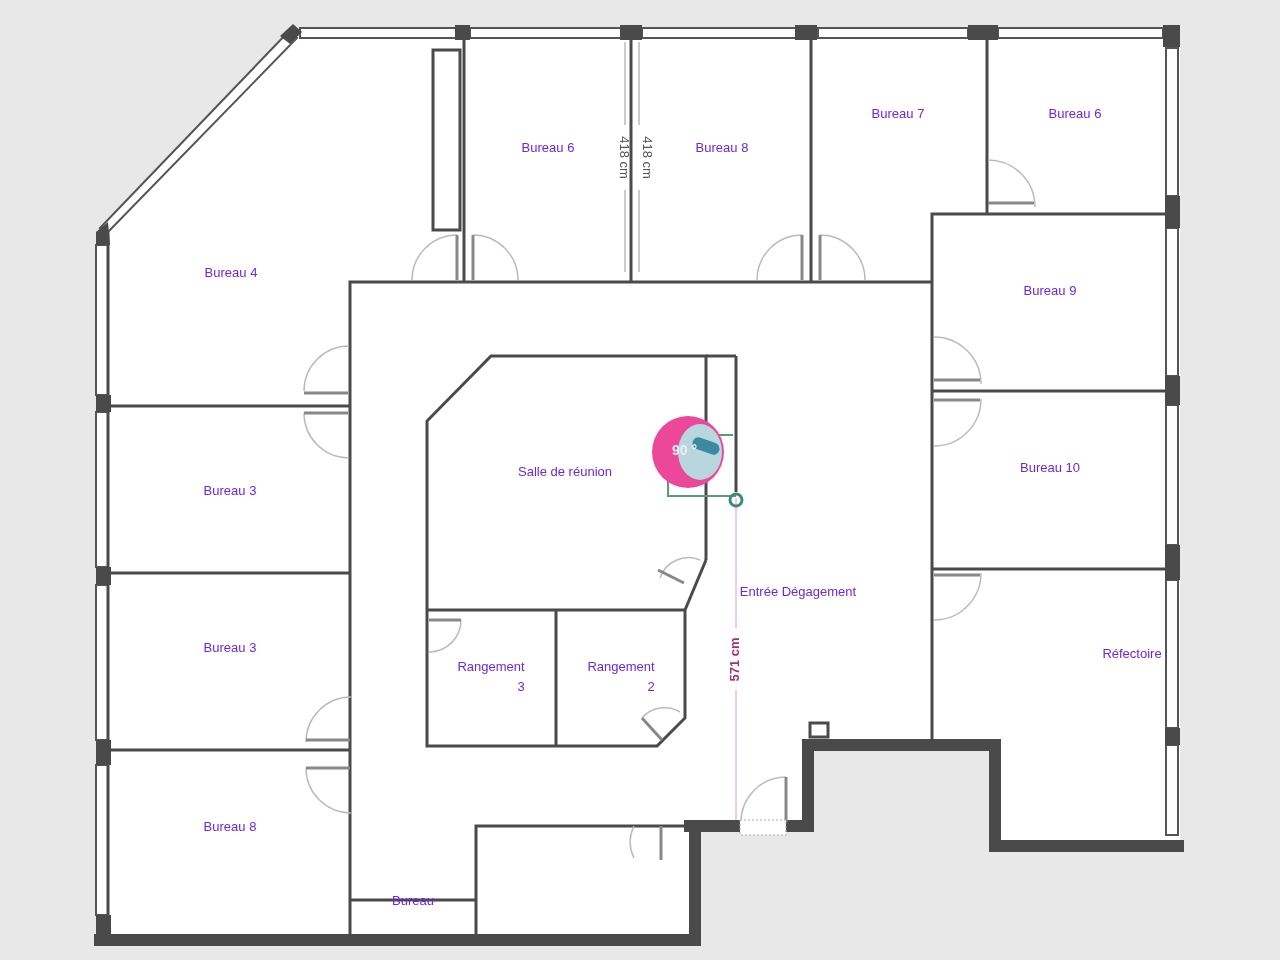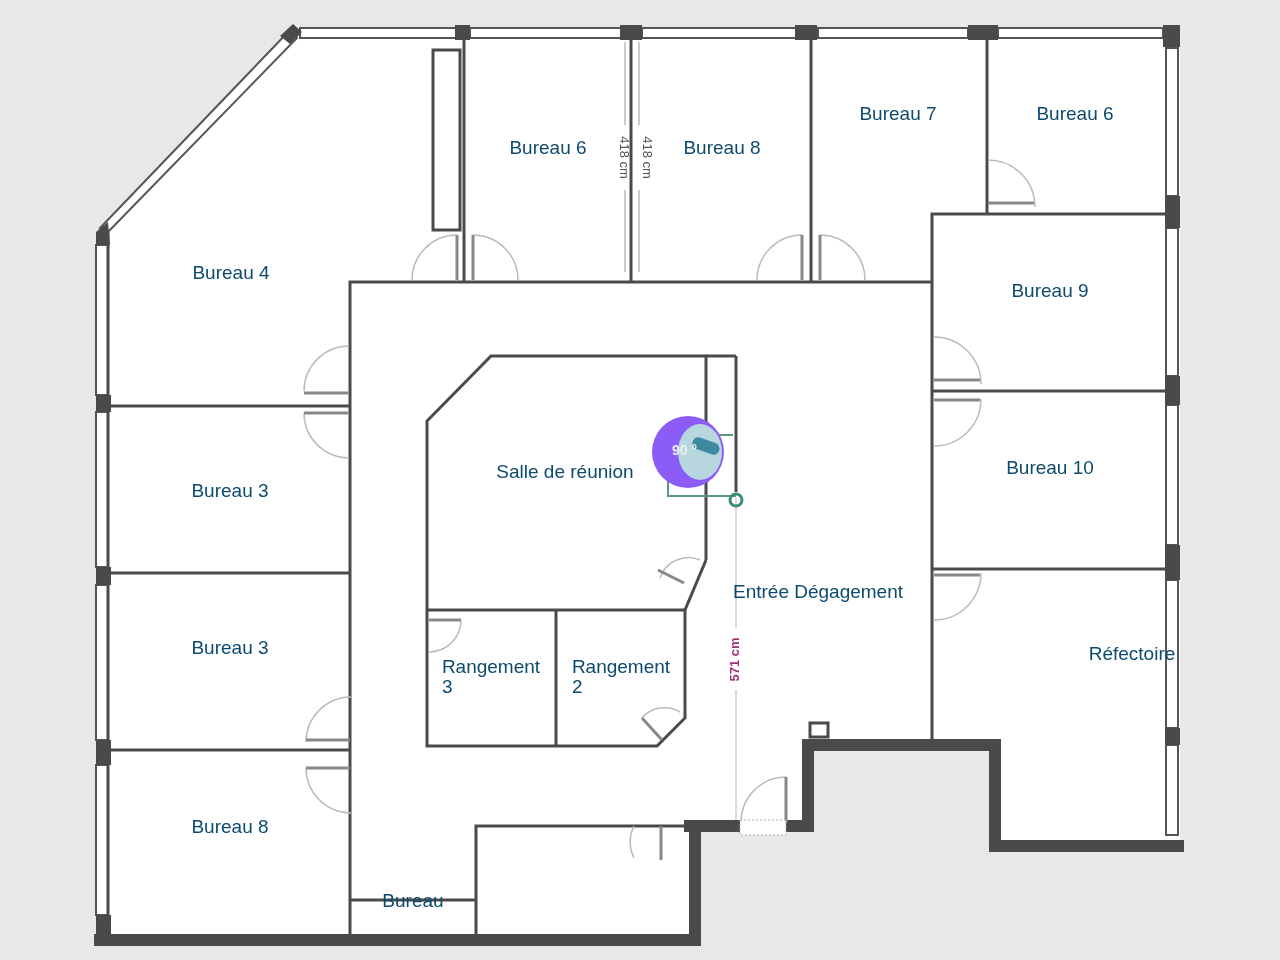--- a/index.html
+++ b/index.html
@@ -1,22 +1,22 @@
 <!DOCTYPE html>
 <html><head>
 <meta charset="utf-8">
 <style>
   html, body { margin: 0; padding: 0; background: #e8e8e8; }
   body { width: 1280px; height: 960px; overflow: hidden; position: relative; font-family: "Liberation Sans", sans-serif; }
   svg.plan { position: absolute; left: 0; top: 0; }
-  .room-label { position: absolute; color: #0c4a6e; font-size: 19px; text-align: left; white-space: nowrap; transform: translate(-50%, -50%); line-height: 20px; cursor: pointer; }
+  .room-label { position: absolute; color: #6d28d9; font-size: 13px; text-align: right; white-space: nowrap; transform: translate(-50%, -50%); line-height: 20px; cursor: pointer; }
   .dim { position: absolute; font-size: 13px; white-space: nowrap; transform-origin: center; }
   .dim-gray { color: #555; }
   .dim-magenta { color: #a0307a; font-weight: bold; }
-  .marker { position: absolute; left: 652px; top: 416px; width: 72px; height: 72px; border-radius: 50%; background: #8b5cf6; cursor: pointer; }
+  .marker { position: absolute; left: 652px; top: 416px; width: 72px; height: 72px; border-radius: 50%; background: #ec4899; cursor: pointer; }
   .marker .fov { position: absolute; left: 26px; top: 8px; width: 44px; height: 56px; border-radius: 50%; background: #b8d6de; }
   .marker .fov .notch { position: absolute; left: 14px; top: 16px; width: 28px; height: 12px; border-radius: 8px; background: #3d8aa0; transform: rotate(20deg); }
   .marker .deg { position: absolute; left: 20px; top: 26px; color: #e8f2f5; font-size: 14px; font-weight: bold; }
 </style>
 </head>
 <body>
 
 <svg class="plan" width="1280" height="960" viewBox="0 0 1280 960">
 
   <polygon points="100,232 293,32 1180,32 1180,850 990,850 990,745 810,745 810,826 690,826 690,940 100,940" fill="#ffffff"></polygon>
@@ -157,21 +157,21 @@
   <div class="room-label" style="left:230px;top:491px">Bureau 3</div>
   <div class="room-label" style="left:231px;top:273px">Bureau 4</div>
   <div class="room-label" style="left:548px;top:148px">Bureau 6</div>
   <div class="room-label" style="left:722px;top:148px">Bureau 8</div>
   <div class="room-label" style="left:898px;top:114px">Bureau 7</div>
   <div class="room-label" style="left:1075px;top:114px">Bureau 6</div>
   <div class="room-label" style="left:1050px;top:291px">Bureau 9</div>
   <div class="room-label" style="left:1050px;top:468px">Bureau 10</div>
   <div class="room-label" style="left:1132px;top:654px">Réfectoire</div>
   <div class="room-label" style="left:565px;top:472px">Salle de réunion</div>
-  <div class="room-label" style="left:818px;top:592px">Entrée Dégagement</div>
+  <div class="room-label" style="left:798px;top:592px">Entrée Dégagement</div>
   <div class="room-label" style="left:491px;top:677px;white-space:pre">Rangement
 3</div>
   <div class="room-label" style="left:621px;top:677px;white-space:pre">Rangement
 2</div>
   <div class="room-label" style="left:413px;top:901px">Bureau</div>
 </div>
 
 <div class="dim dim-gray" style="left:603px;top:150px;transform:rotate(90deg)">418 cm</div>
 <div class="dim dim-gray" style="left:626px;top:150px;transform:rotate(90deg)">418 cm</div>
 <div class="dim dim-magenta" style="left:712px;top:652px;transform:rotate(-90deg)">571 cm</div>

